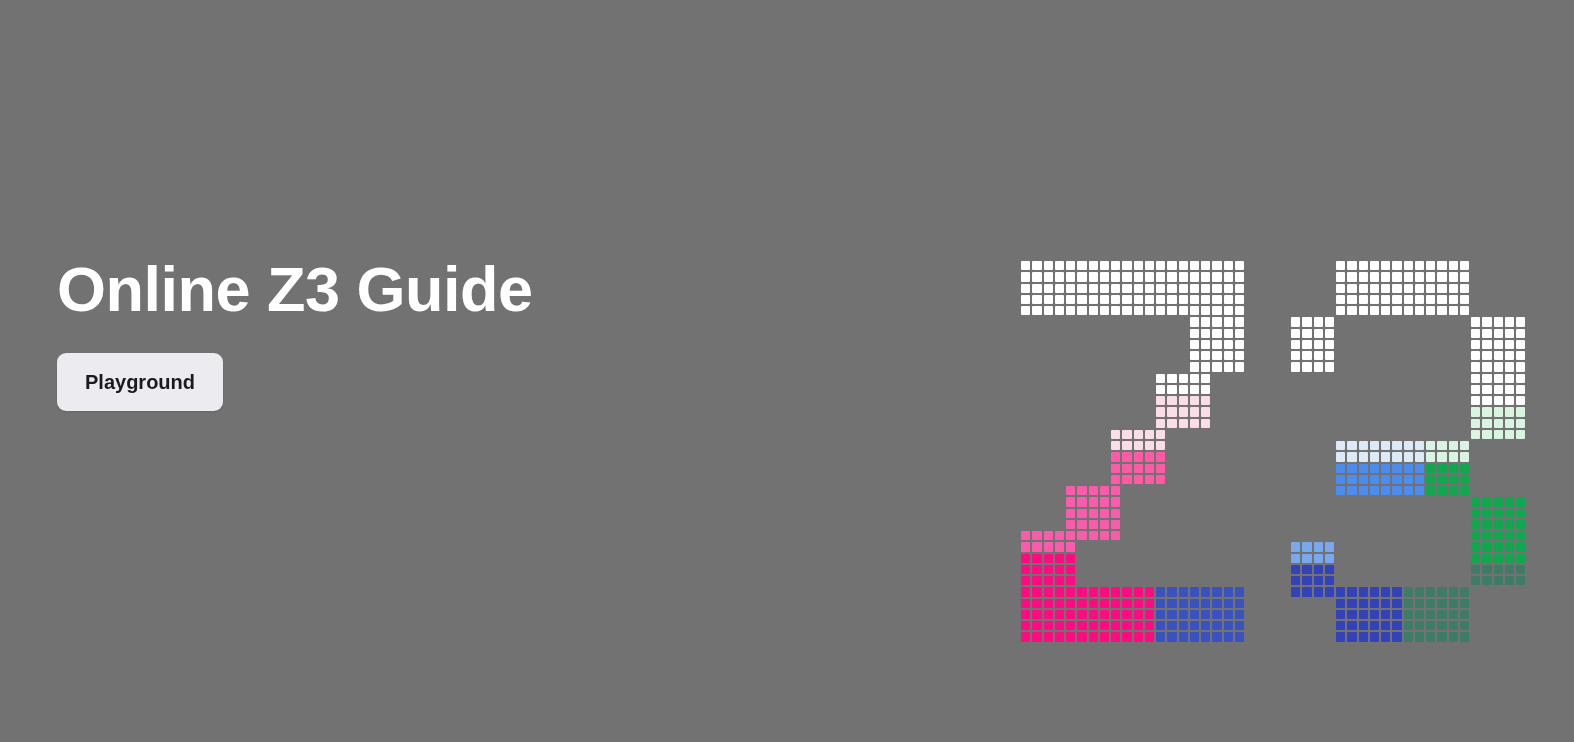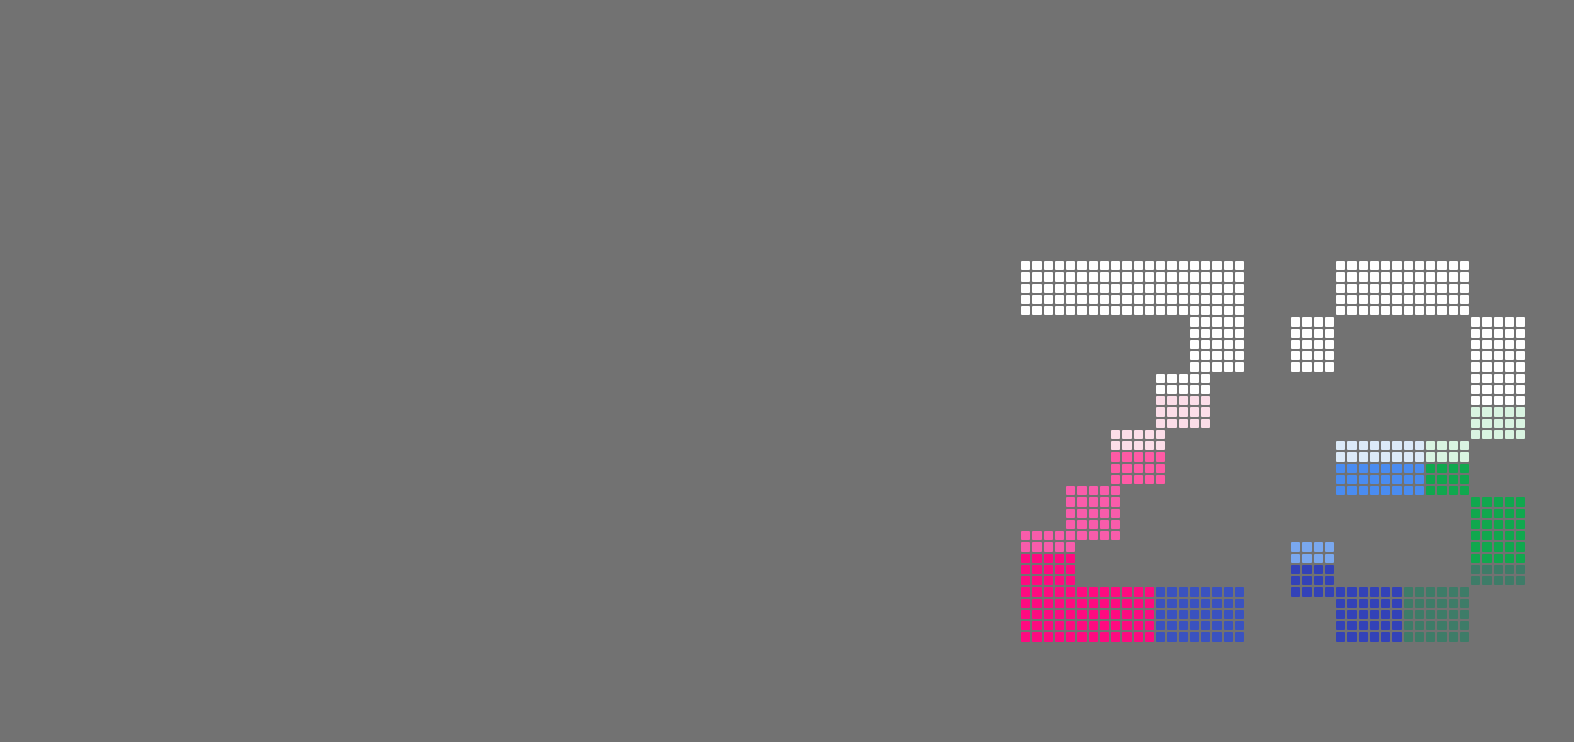--- a/index.html
+++ b/index.html
@@ -79,22 +79,24 @@
     height: 9.4px;
     border-radius: 1px;
   }
 </style>
 </head>
 <body>
 
 <div class="hero">
 
   <div class="hero-text">
+    <h1 class="hero-title">Online Z3 Guide</h1>
 
     <div class="hero-buttons">
+      <button class="hero-btn">Playground</button>
     </div>
   </div>
 
   <div class="logo" id="logo">
       <div class="glyph" style="left: 0px;">
         <div class="glyph-cell" style="left: 0px; top: 0px; width: 9.4px; height: 9.4px; background: rgb(255, 255, 255);"></div>
         <div class="glyph-cell" style="left: 11.25px; top: 0px; width: 9.4px; height: 9.4px; background: rgb(255, 255, 255);"></div>
         <div class="glyph-cell" style="left: 22.5px; top: 0px; width: 9.4px; height: 9.4px; background: rgb(255, 255, 255);"></div>
         <div class="glyph-cell" style="left: 33.75px; top: 0px; width: 9.4px; height: 9.4px; background: rgb(255, 255, 255);"></div>
         <div class="glyph-cell" style="left: 45px; top: 0px; width: 9.4px; height: 9.4px; background: rgb(255, 255, 255);"></div>

